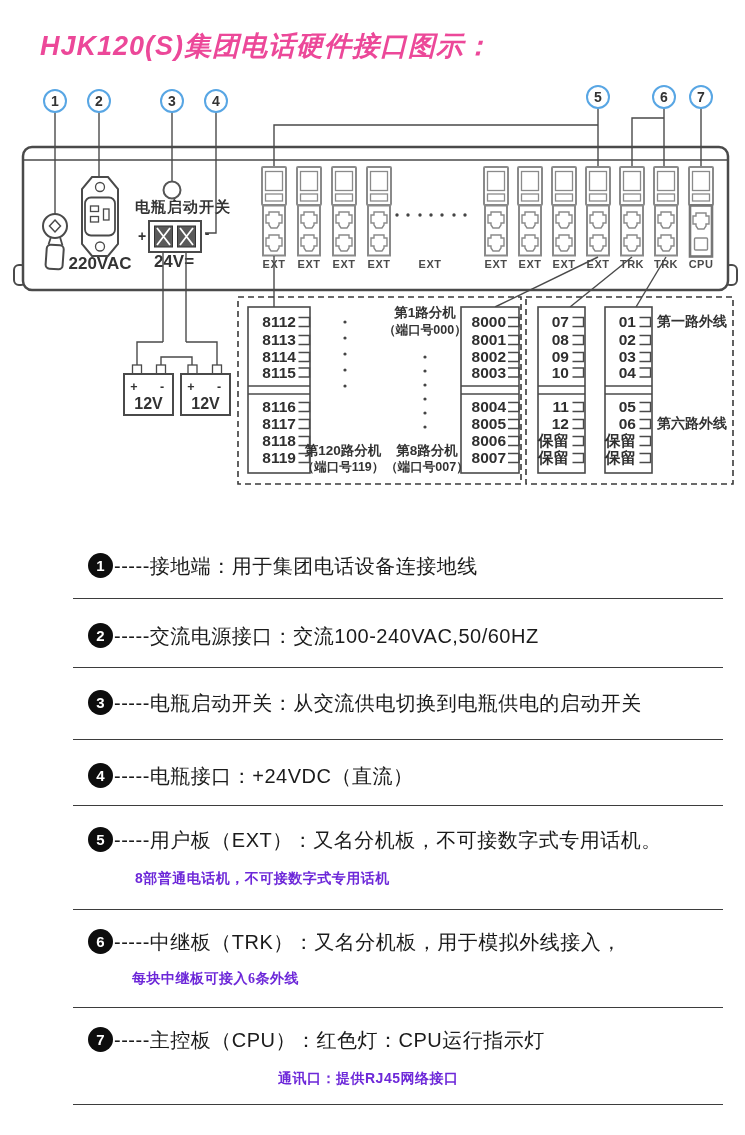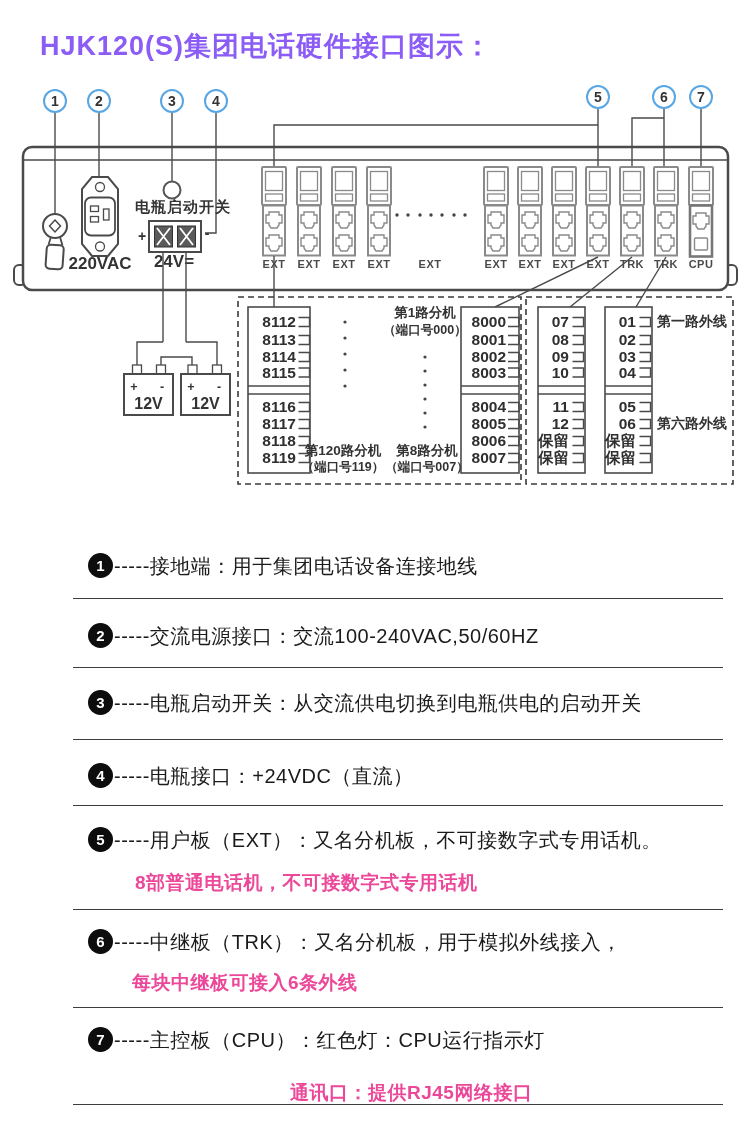--- a/index.html
+++ b/index.html
@@ -1,19 +1,19 @@
 <!DOCTYPE html>
 <html><head>
 <meta charset="utf-8">
 <style>
   html,body{margin:0;padding:0;background:#fff;}
   body{width:745px;height:1135px;position:relative;overflow:hidden;
        font-family:"Liberation Sans",sans-serif;}
   .page-title{position:absolute;left:40px;top:28px;font-size:27px;font-weight:bold;
-       color:#8b5cf6;letter-spacing:1px;white-space:nowrap;}
+       color:#ec4899;letter-spacing:1px;white-space:nowrap;font-style:italic;}
   svg{position:absolute;left:0;top:0;}
   
   .pn{font:600 15.5px "Liberation Sans",sans-serif;fill:#2f2f2f;text-anchor:end;}
   .slotlbl{font:600 11px "Liberation Sans",sans-serif;fill:#4a4a4a;text-anchor:middle;letter-spacing:.5px;}
   .cjk13{font:700 13.5px "Liberation Sans",sans-serif;fill:#333;text-anchor:middle;}
   .cjk13s{font:700 12.5px "Liberation Sans",sans-serif;fill:#333;text-anchor:middle;}
   .cjk14s{font:700 14px "Liberation Sans",sans-serif;fill:#333;text-anchor:start;}
   .biglbl{font:600 17px "Liberation Sans",sans-serif;fill:#333;text-anchor:middle;}
   .swlbl{font:700 15px "Liberation Sans",sans-serif;fill:#333;text-anchor:middle;letter-spacing:1px;}
   .callout-num{font:600 14px "Liberation Sans",sans-serif;fill:#333;text-anchor:middle;}
@@ -26,21 +26,21 @@
   .dash{stroke:#3a3a3a;stroke-width:1.6;fill:none;stroke-dasharray:6 4;}
   .blk{stroke:#4a4a4a;stroke-width:1.6;fill:#fff;}
   .divln{stroke:#4a4a4a;stroke-width:1.4;}
   .callout{stroke:#58a6e4;stroke-width:2;fill:#fff;}
   
   .legend-item{position:absolute;left:88px;display:flex;align-items:flex-start;white-space:nowrap;}
   .legend-num{display:inline-block;width:25px;height:25px;border-radius:50%;background:#0d0d0d;
       color:#fff;font-size:15px;font-weight:bold;text-align:center;line-height:25px;
       flex:0 0 25px;margin-right:1px;}
   .legend-text{font-size:20px;font-weight:400;color:#1b1b1b;line-height:26px;letter-spacing:.5px;}
-  .legend-line2{position:absolute;font-size:19px;font-weight:600;color:#ec4899;
+  .legend-line2{position:absolute;font-size:14px;font-weight:600;color:#6d28d9;
       letter-spacing:.5px;white-space:nowrap;}
   .sep{position:absolute;left:73px;width:650px;border-top:1.5px solid #3d3d3d;}
 </style>
 </head>
 <body>
 
 <div class="page-title">HJK120(S)集团电话硬件接口图示：</div>
 
 <svg width="745" height="500" viewBox="0 0 745 500">
   <defs>
@@ -347,22 +347,22 @@
     <span class="legend-num">5</span>
     <span class="legend-text">-----用户板（EXT）：又名分机板，不可接数字式专用话机。</span>
   </div>
   <div class="legend-line2" style="top:870px;left:135px;">8部普通电话机，不可接数字式专用话机</div>
   <div class="sep" style="top:909px;"></div>
 
   <div class="legend-item" style="top:929px;">
     <span class="legend-num">6</span>
     <span class="legend-text">-----中继板（TRK）：又名分机板，用于模拟外线接入，</span>
   </div>
-  <div class="legend-line2" style="top:970px;left:132px;">每块中继板可接入6条外线</div>
+  <div class="legend-line2" style="top:970px;left:132px;font-family:Liberation Serif, serif;">每块中继板可接入6条外线</div>
   <div class="sep" style="top:1007px;"></div>
 
   <div class="legend-item" style="top:1027px;">
     <span class="legend-num">7</span>
     <span class="legend-text">-----主控板（CPU）：红色灯：CPU运行指示灯</span>
   </div>
-  <div class="legend-line2" style="top:1070px;left:290px;margin-top:10px;">通讯口：提供RJ45网络接口</div>
+  <div class="legend-line2" style="top:1070px;left:278px;">通讯口：提供RJ45网络接口</div>
   <div class="sep" style="top:1104px;"></div>
 </div>
 
 </body></html>

